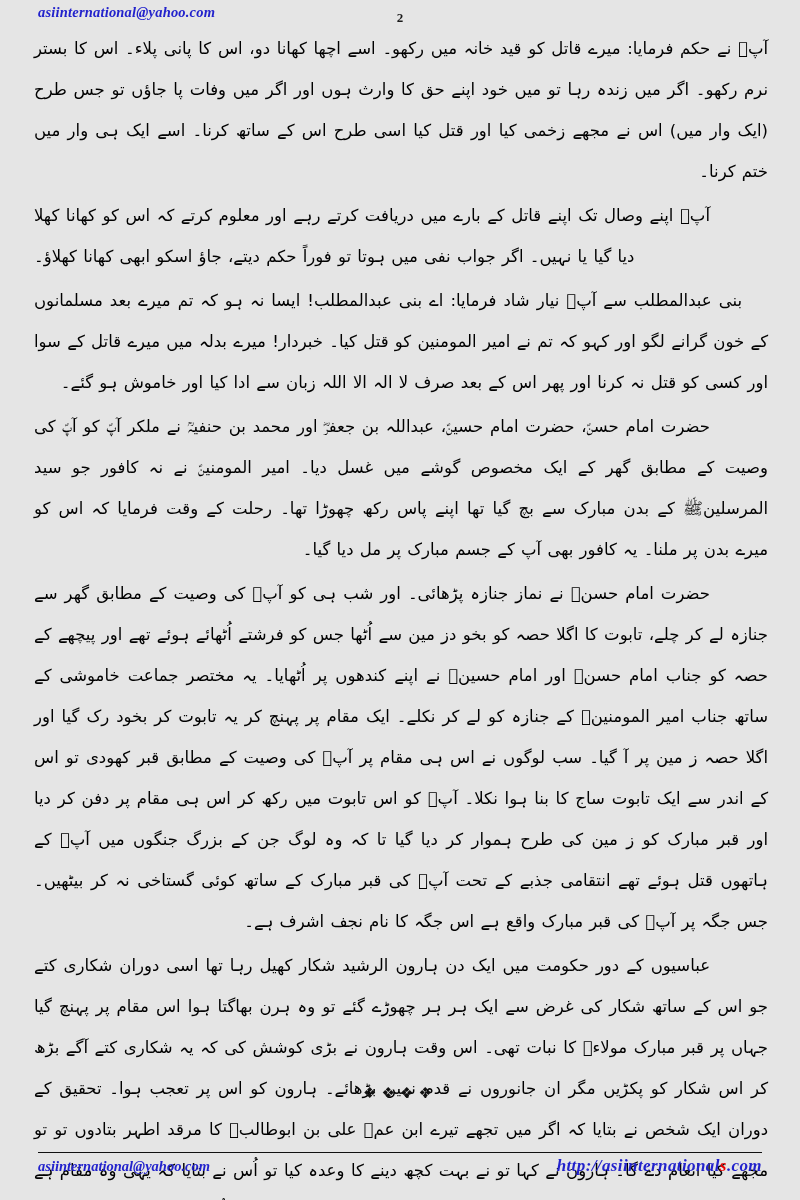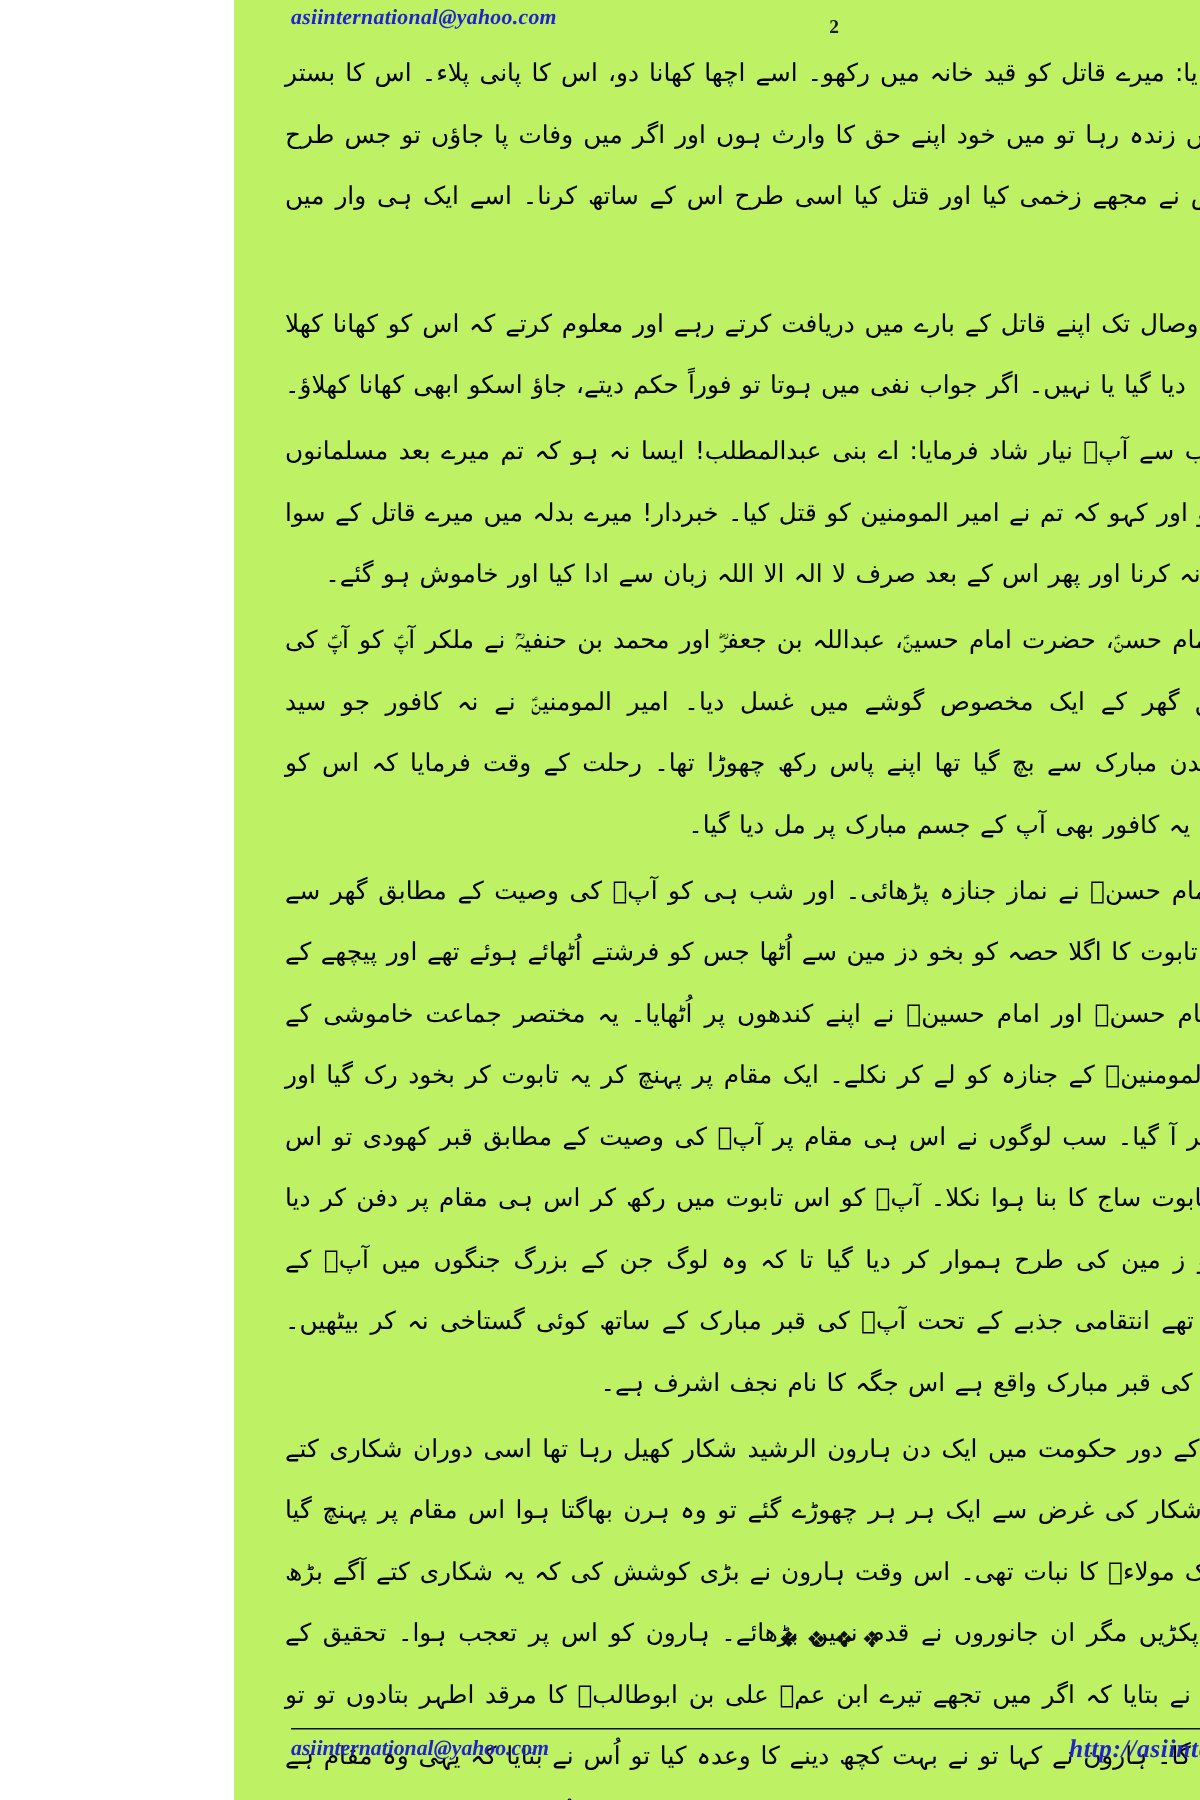--- a/index.html
+++ b/index.html
@@ -3,23 +3,23 @@
 <meta charset="utf-8">
 <title>Urdu Document Page</title>
 <style>
   html, body {
     margin: 0;
     padding: 0;
     background: #ffffff;
   }
   .page {
     position: relative;
-    width: 644px;
+    width: 800px;
     height: 1200px;
-    background: #bef264;
+    background: #e5e5e5;
     box-sizing: border-box;
     overflow: hidden;
     font-family: "DejaVu Sans", sans-serif;
   }
 
   
   .page-header {
     position: absolute;
     top: 0;
     left: 0;

